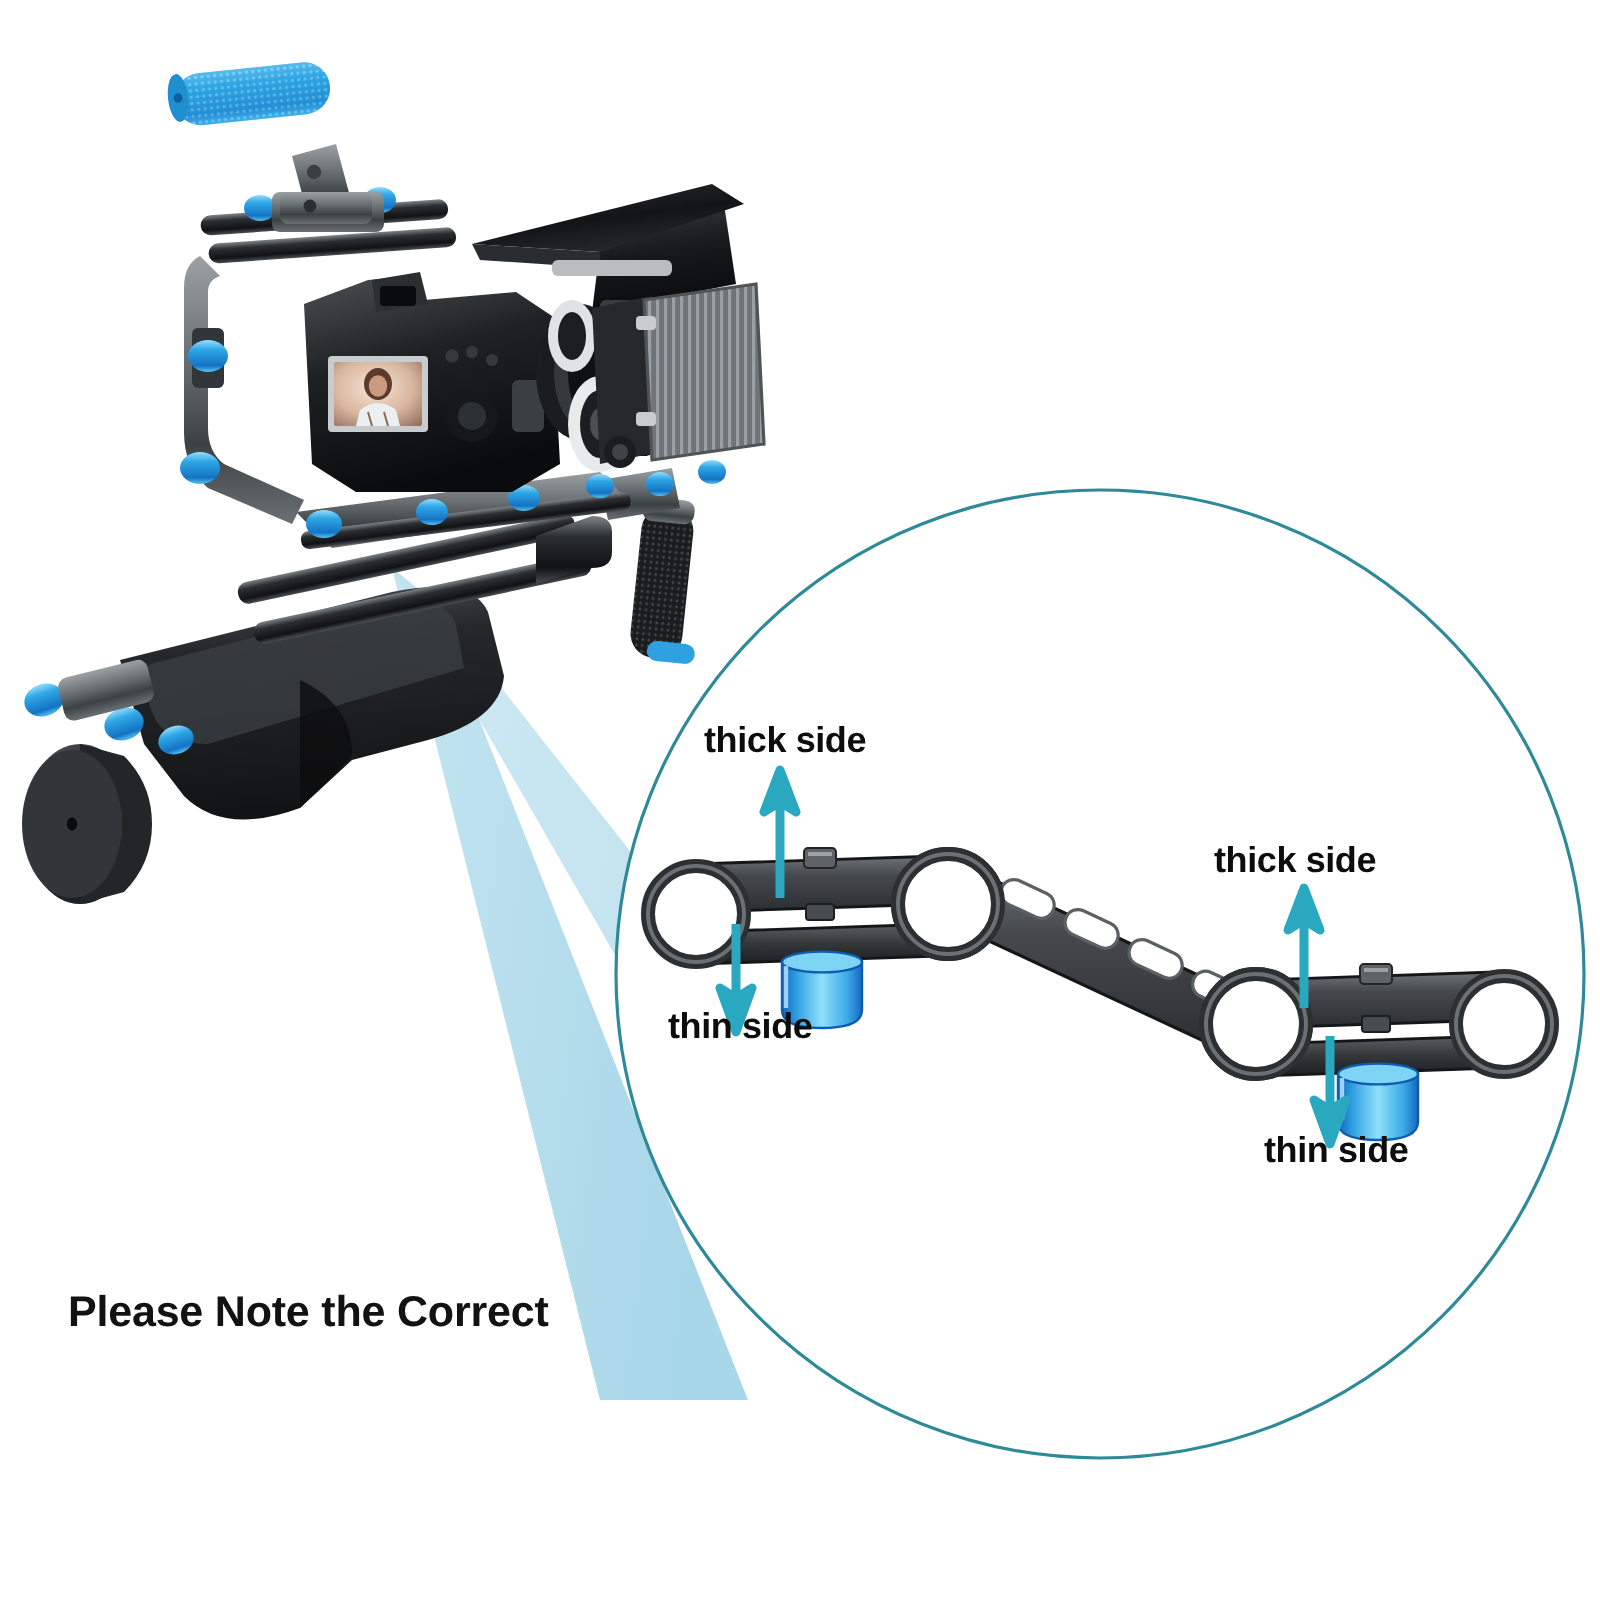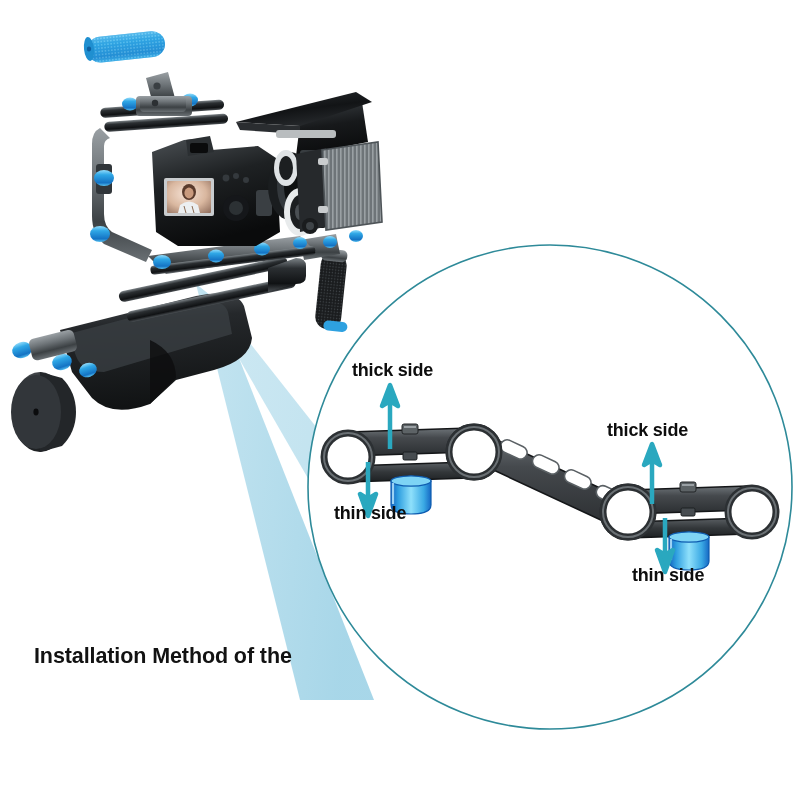--- a/index.html
+++ b/index.html
@@ -349,19 +349,19 @@
     </g>
   </g>
 </svg>
 
 <div class="callout" id="lbl-thick-left">thick side</div>
 <div class="callout" id="lbl-thin-left">thin side</div>
 <div class="callout" id="lbl-thick-right">thick side</div>
 <div class="callout" id="lbl-thin-right">thin side</div>
 
 <div class="note-text" id="note-text">
-  <span class="note-line">Installation Method of the</span>
+  <span class="note-line">Please Note the Correct</span>
   
   
   
 </div>
 
 </div>
 
 </body></html>

